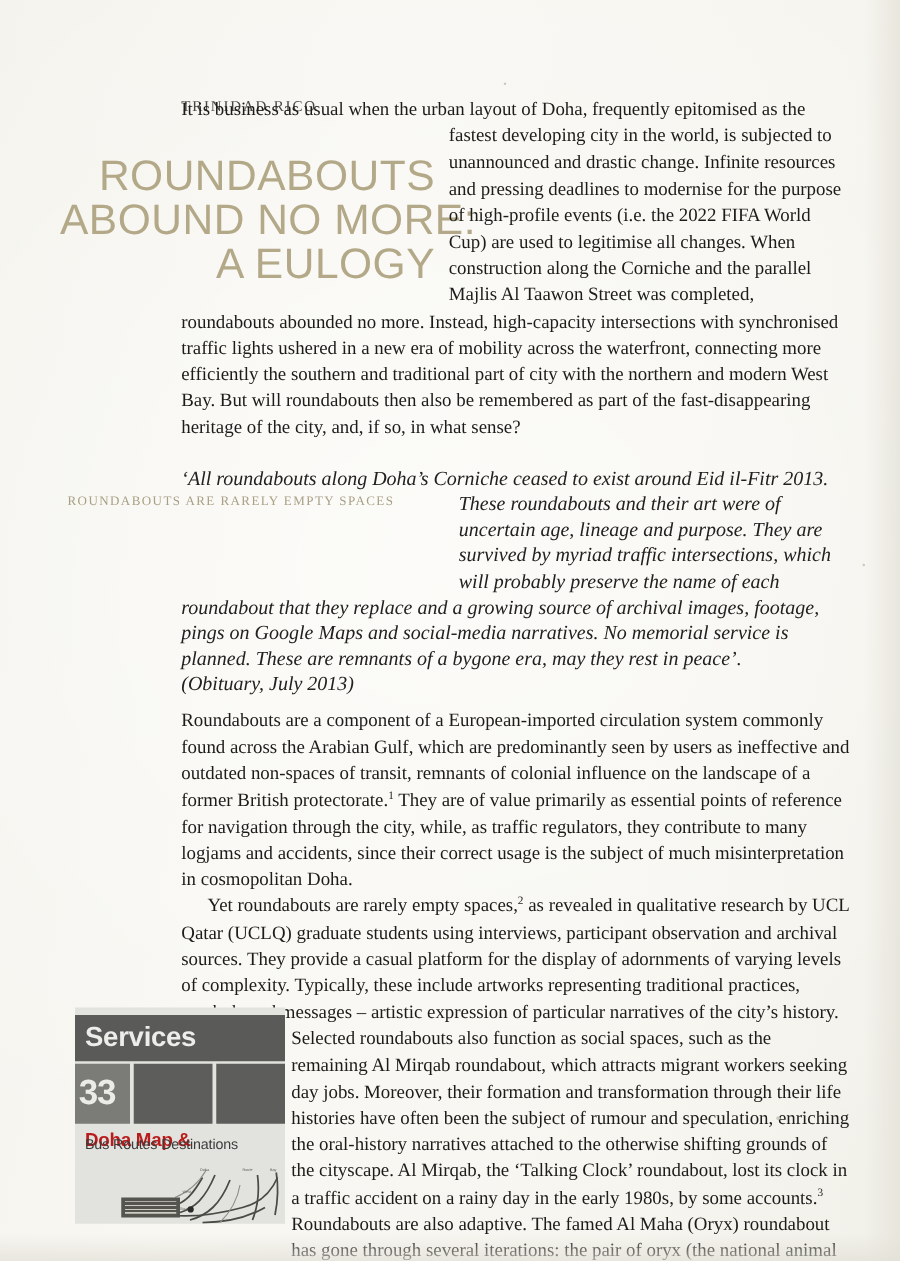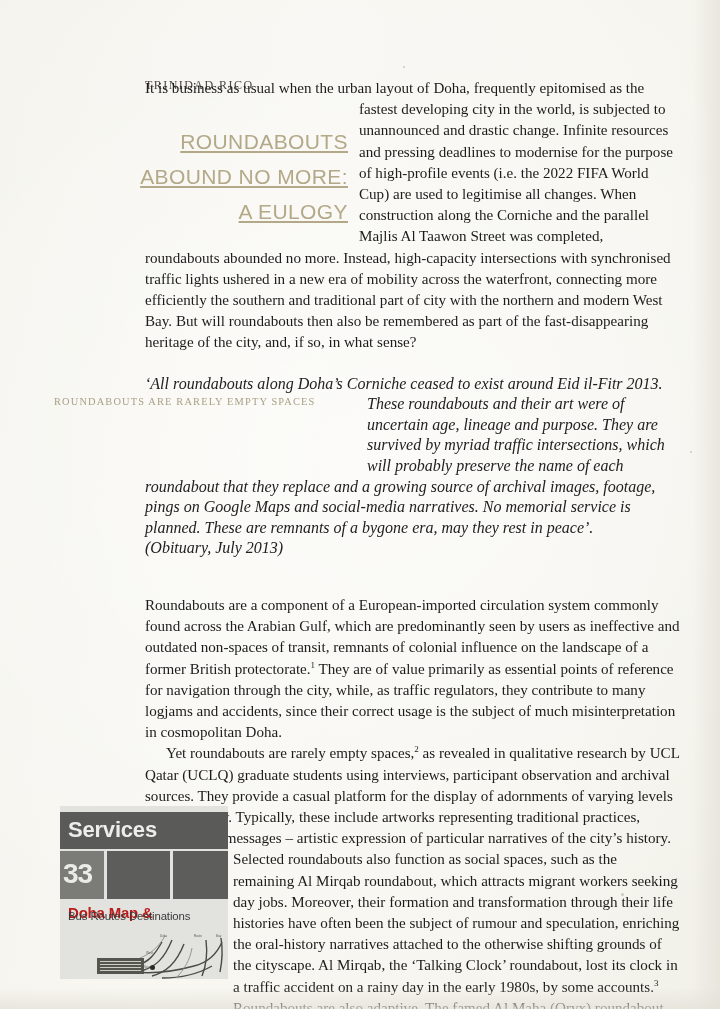--- a/index.html
+++ b/index.html
@@ -58,24 +58,23 @@
   
   #title-block {
     position: absolute;
     left: 48px;
     top: 124px;
     width: 300px;
     text-align: right;
     color: #b3a988;
     font-family: "Liberation Sans", sans-serif;
     font-weight: 300;
-    font-size: 21px;
+    font-size: 34px;
     line-height: 35px;
     letter-spacing: 0.4px;
-    text-decoration: underline;
   }
   #title-block .tline { display: block; white-space: nowrap; }
 
   
   #sidehead {
     position: absolute;
     left: 54px;
     top: 396px;
     font-family: "Liberation Serif", serif;
     font-size: 10.4px;
@@ -259,21 +258,21 @@
 
     <p class="para obit" style="margin-top:20px;">
       <span style="float:left;clear:left;width:0;height:41px;"></span>
       <span style="float:left;clear:left;width:222px;height:44px;"></span>
       <span>‘All roundabouts along Doha’s Corniche ceased to exist around Eid il-Fitr 2013. These roundabouts and their art were of uncertain age, lineage and purpose. They are survived by myriad traffic intersections, which will probably preserve the name of each roundabout that they replace and a growing source of archival images, footage, pings on Google Maps and social-media narratives. No memorial service is planned. These are remnants of a bygone era, may they rest in peace’.</span>
     </p>
     <p class="para obit">
       <span>(Obituary, July 2013)</span>
     </p>
 
-    <p class="para" style="margin-top:36px;">
+    <p class="para" style="margin-top:8px;">
       <span>Roundabouts are a component of a European-imported circulation system commonly found across the Arabian Gulf, which are predominantly seen by users as ineffective and outdated non-spaces of transit, remnants of colonial influence on the landscape of a former British protectorate.</span><sup>1</sup><span> They are of value primarily as essential points of reference for navigation through the city, while, as traffic regulators, they contribute to many logjams and accidents, since their correct usage is the subject of much misinterpretation in cosmopolitan Doha.</span>
     </p>
 
     <p class="para indent">
       <span style="float:left;clear:left;width:0;height:108px;"></span>
       <span style="float:left;clear:left;width:88px;height:176px;"></span>
       <span>Yet roundabouts are rarely empty spaces,</span><sup>2</sup><span> as revealed in qualitative research by UCL Qatar (UCLQ) graduate students using interviews, participant observation and archival sources. They provide a casual platform for the display of adornments of varying levels of complexity. Typically, these include artworks representing traditional practices, symbols and messages – artistic expression of particular narratives of the city’s history. Selected roundabouts also function as social spaces, such as the remaining Al Mirqab roundabout, which attracts migrant workers seeking day jobs. Moreover, their formation and transformation through their life histories have often been the subject of rumour and speculation, enriching the oral-history narratives attached to the otherwise shifting grounds of the cityscape. Al Mirqab, the ‘Talking Clock’ roundabout, lost its clock in a traffic accident on a rainy day in the early 1980s, by some accounts.</span><sup>3</sup><span> Roundabouts are also adaptive. The famed Al Maha (Oryx) roundabout has gone through several iterations: the pair of oryx (the national animal of Qatar) was replaced by</span>
     </p>
 
   </div>

